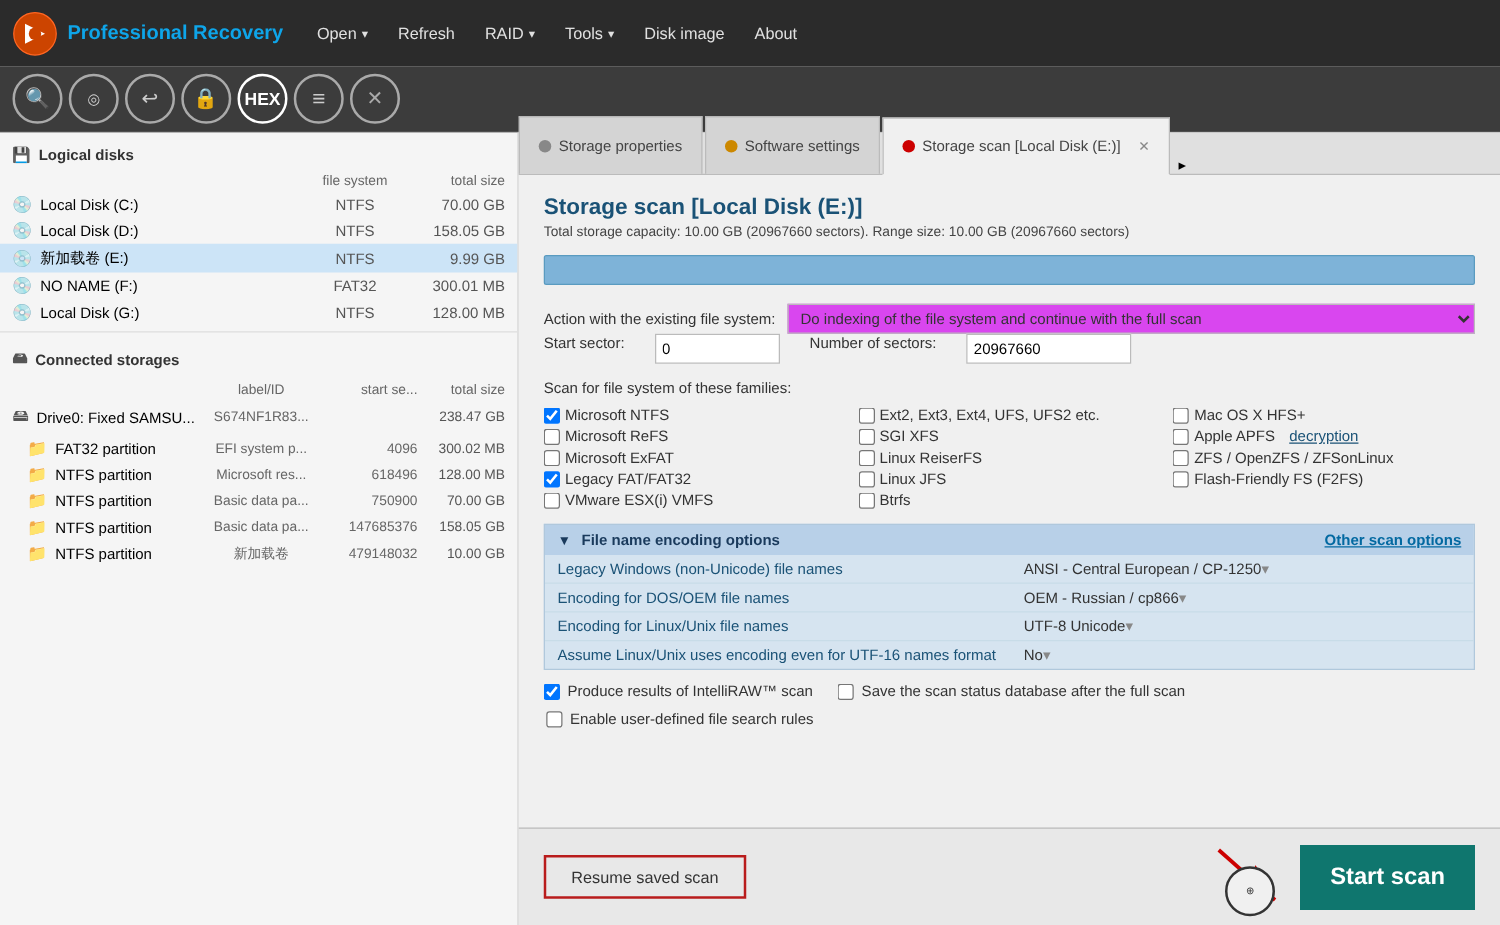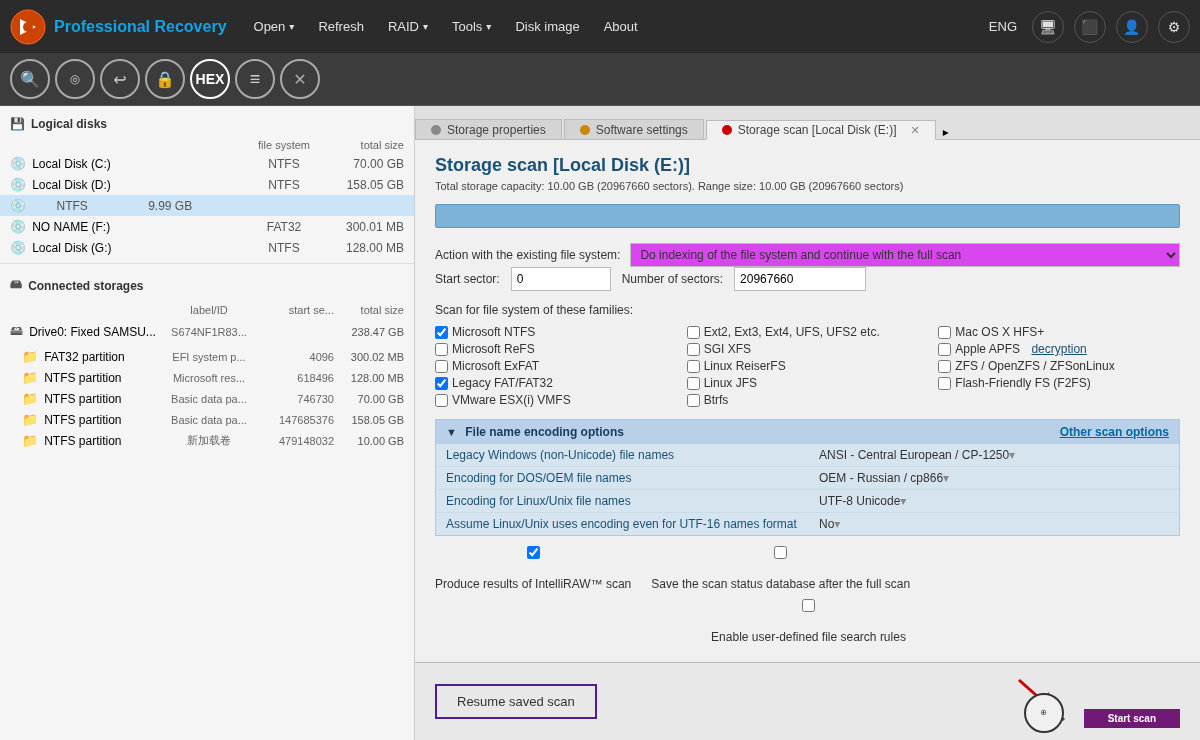--- a/index.html
+++ b/index.html
@@ -170,21 +170,21 @@
       display: flex;
       background: #e0e0e0;
       border-bottom: 1px solid #bbb;
       height: 34px;
       align-items: flex-end;
     }
     .tab {
       display: flex;
       align-items: center;
       padding: 0 15px;
-      height: 20px;
+      height: 46px;
       border: 1px solid #bbb;
       border-bottom: none;
       background: #d4d4d4;
       cursor: pointer;
       font-size: 12px;
       color: #444;
       margin-right: 2px;
       gap: 6px;
     }
     .tab.active { background: #f0f0f0; border-bottom: 1px solid #f0f0f0; margin-bottom: -1px; z-index: 1; }
@@ -239,22 +239,22 @@
       width: 130px;
       height: 24px;
       border: 1px solid #bbb;
       background: #fff;
       font-size: 12px;
       padding: 0 5px;
     }
 
     .sectors-row {
       display: flex;
-      align-items: center;
-      gap: 11px;
+      align-items: flex-start;
+      gap: 24px;
       margin-bottom: 12px;
     }
 
     .fs-families-title {
       font-size: 12px;
       color: #333;
       margin-bottom: 8px;
       font-weight: normal;
     }
 
@@ -301,55 +301,54 @@
       font-size: 12px;
     }
     .encoding-row:last-child { border-bottom: none; }
     .encoding-label { flex: 1; color: #1a5276; }
     .encoding-value { width: 350px; display: flex; align-items: center; justify-content: flex-start; color: #333; }
     .encoding-arrow { color: #888; }
 
     .checkbox-row {
       display: flex;
       align-items: center;
-      gap: 18px;
+      gap: 6px;
       font-size: 12px;
       color: #333;
-      flex-direction: column;
     }
     .checkbox-section {
       display: flex;
       gap: 20px;
       margin-bottom: 8px;
       flex-wrap: wrap;
     }
 
     
     #bottom-bar {
       background: #e8e8e8;
       border-top: 1px solid #bbb;
       padding: 12px 20px;
       display: flex;
       align-items: center;
       justify-content: space-between;
     }
     .btn-resume {
-      border: 2px solid #4c1d95;
+      border: 2px solid #b91c1c;
       background: #e8e8e8;
       padding: 8px 20px;
       font-size: 13px;
       cursor: pointer;
       color: #333;
     }
     .btn-start {
-      background: #701a75;
+      background: #0f766e;
       color: white;
       border: none;
-      padding: 4px 24px;
-      font-size: 10px;
+      padding: 15px 24px;
+      font-size: 19px;
       cursor: pointer;
       font-weight: bold;
     }
   </style>
 </head>
 <body>
 
 <div id="menubar">
   <div class="logo">
     <svg class="logo-icon" viewBox="0 0 36 36">
@@ -374,27 +373,20 @@
     <span>Tools</span>
     <span class="arrow">▾</span>
   </div>
   <div class="menu-item">
     <span>Disk image</span>
   </div>
   <div class="menu-item">
     <span>About</span>
   </div>
   <div class="menu-spacer"></div>
-  <div class="menu-right">
-    <span class="lang">ENG</span>
-    <div class="menu-icon-btn">🖥</div>
-    <div class="menu-icon-btn">⬛</div>
-    <div class="menu-icon-btn">👤</div>
-    <div class="menu-icon-btn">⚙</div>
-  </div>
 </div>
 
 <div id="toolbar">
   <div class="tool-btn" title="Search">🔍</div>
   <div class="tool-btn" title="Scan" style="font-size:12px;">◎</div>
   <div class="tool-btn" title="Recovery">↩</div>
   <div class="tool-btn" title="Lock">🔒</div>
   <div class="tool-btn" title="Hex" style="font-size:14px; font-weight:bold; border-color:#fff; color:#fff;">HEX</div>
   <div class="tool-btn" title="List" style="font-size:18px;">≡</div>
   <div class="tool-btn" title="Close" style="color:#aaa;">✕</div>
@@ -420,20 +412,21 @@
       <span class="disk-size">70.00 GB</span>
     </div>
     <div class="disk-item">
       <span class="disk-icon">💿</span>
       <span class="disk-name">Local Disk (D:)</span>
       <span class="disk-fs">NTFS</span>
       <span class="disk-size">158.05 GB</span>
     </div>
     <div class="disk-item selected">
       <span class="disk-icon">💿</span>
+      <span class="disk-name">新加载卷 (E:)</span>
       <span class="disk-fs">NTFS</span>
       <span class="disk-size">9.99 GB</span>
     </div>
     <div class="disk-item">
       <span class="disk-icon">💿</span>
       <span class="disk-name">NO NAME (F:)</span>
       <span class="disk-fs">FAT32</span>
       <span class="disk-size">300.01 MB</span>
     </div>
     <div class="disk-item">
@@ -475,21 +468,21 @@
       <span class="s-icon">📁</span>
       <span class="s-name">NTFS partition</span>
       <span class="s-label">Microsoft res...</span>
       <span class="s-start">618496</span>
       <span class="s-size">128.00 MB</span>
     </div>
     <div class="storage-item" style="padding-left:22px;">
       <span class="s-icon">📁</span>
       <span class="s-name">NTFS partition</span>
       <span class="s-label">Basic data pa...</span>
-      <span class="s-start">746730</span>
+      <span class="s-start">750900</span>
       <span class="s-size">70.00 GB</span>
     </div>
     <div class="storage-item" style="padding-left:22px;">
       <span class="s-icon">📁</span>
       <span class="s-name">NTFS partition</span>
       <span class="s-label">Basic data pa...</span>
       <span class="s-start">147685376</span>
       <span class="s-size">158.05 GB</span>
     </div>
     <div class="storage-item" style="padding-left:22px;">

